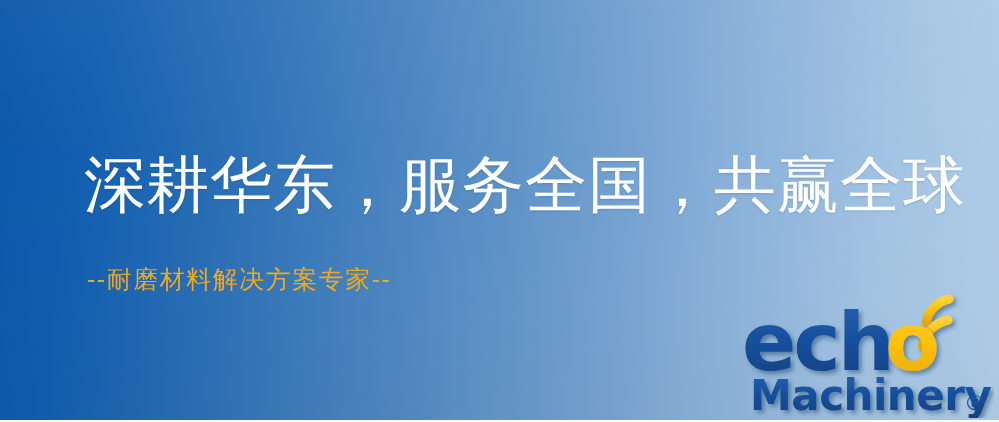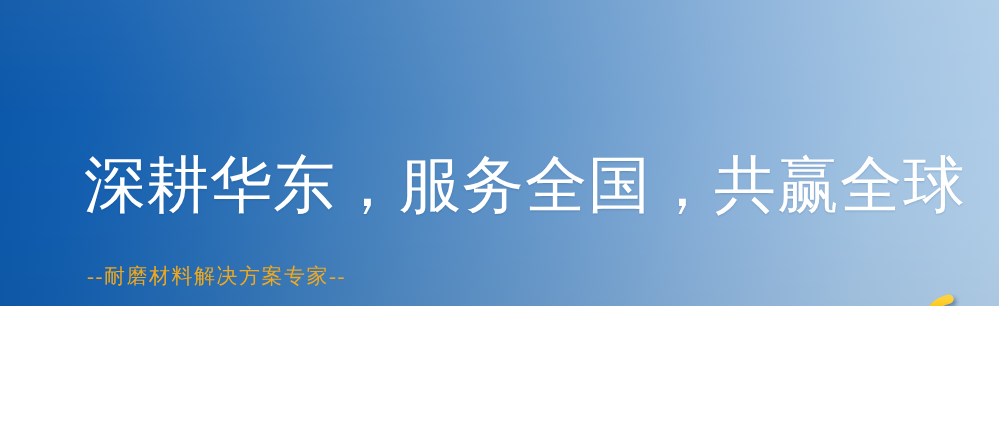--- a/index.html
+++ b/index.html
@@ -4,21 +4,21 @@
 <title>Banner</title>
 <style>
   html, body {
     margin: 0;
     padding: 0;
     background: #ffffff;
   }
   #banner {
     position: relative;
     width: 999px;
-    height: 306px;
+    height: 420px;
     overflow: hidden;
     font-family: "Liberation Sans", sans-serif;
     
     background:
       linear-gradient(100deg,
         #0a56a8 0%,
         #125eb0 10%,
         #2a6fb6 24%,
         #4a85c0 40%,
         #6a9bcd 56%,
@@ -54,22 +54,22 @@
     text-shadow: 0 1px 2px rgba(10,50,100,0.18);
   }
 
   
   .subtitle {
     position: absolute;
     left: 87px;
     top: 264px;
     margin: 0;
     color: #f0a81d;
-    font-family: Liberation Serif, serif;
-    font-size: 21px;
+    font-family: Liberation Sans, sans-serif;
+    font-size: 25px;
     font-weight: 400;
     letter-spacing: 1.5px;
     line-height: 1.2;
     white-space: nowrap;
   }
 
   
   #logo {
     position: absolute;
     left: 742px;

